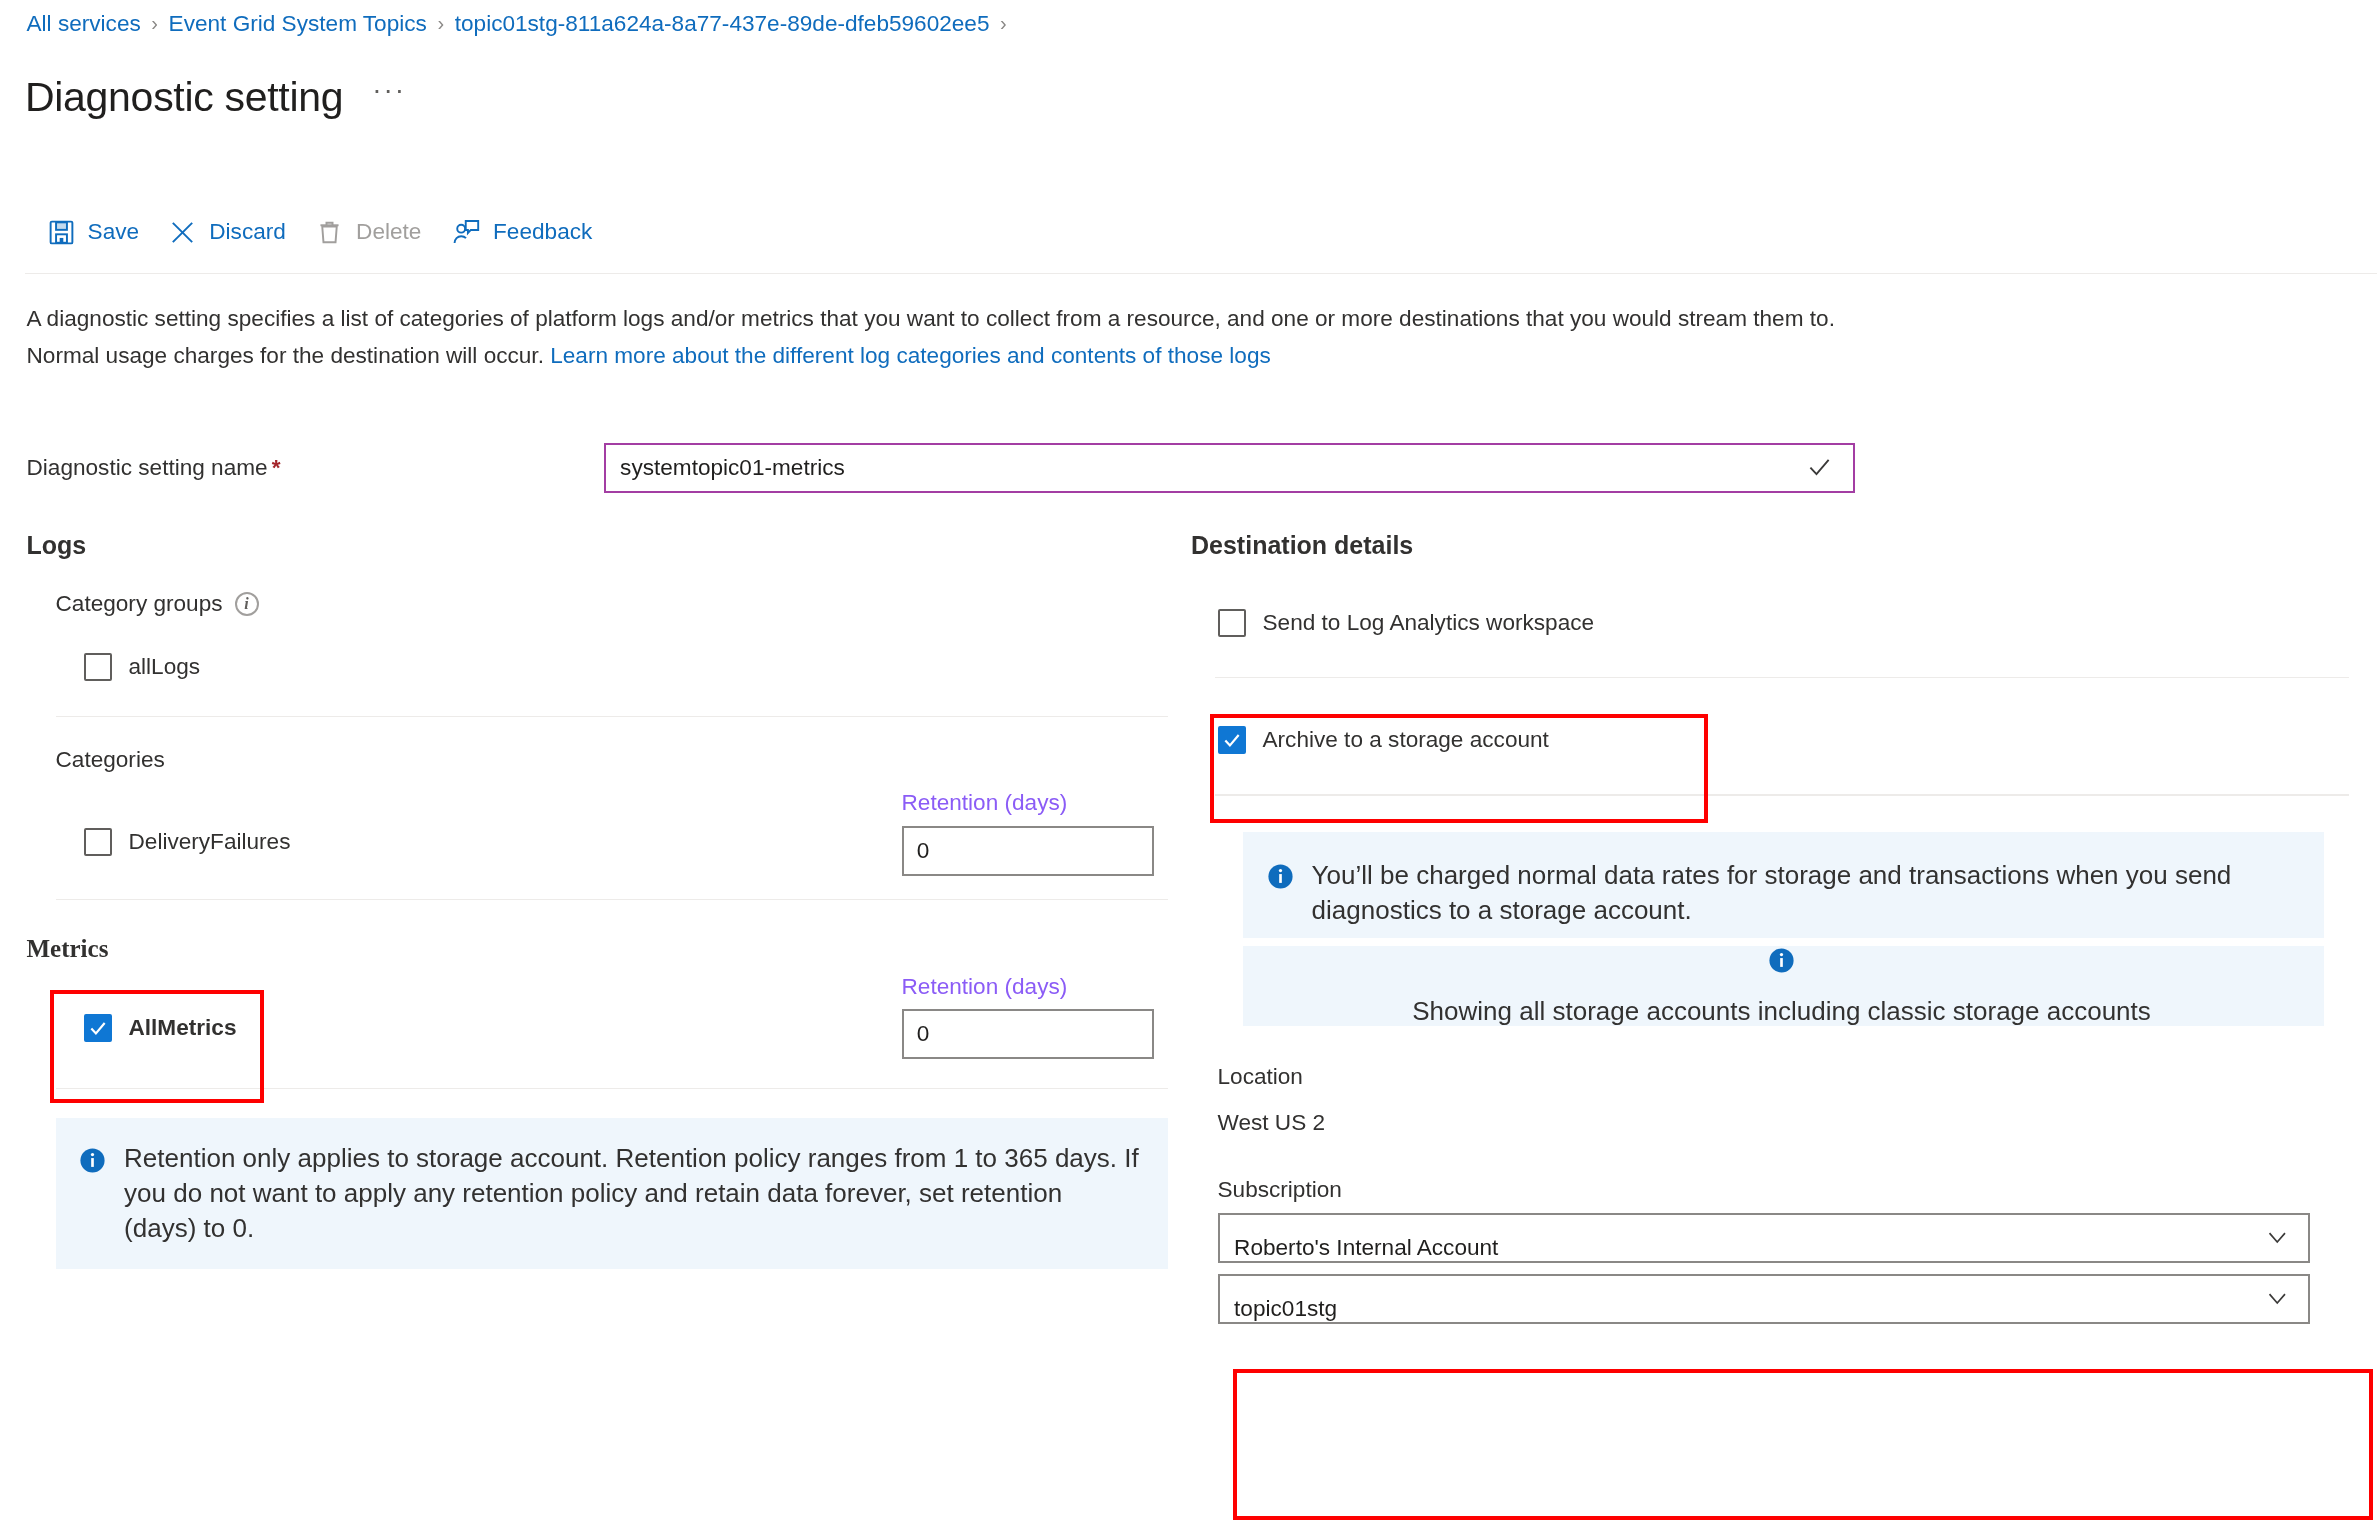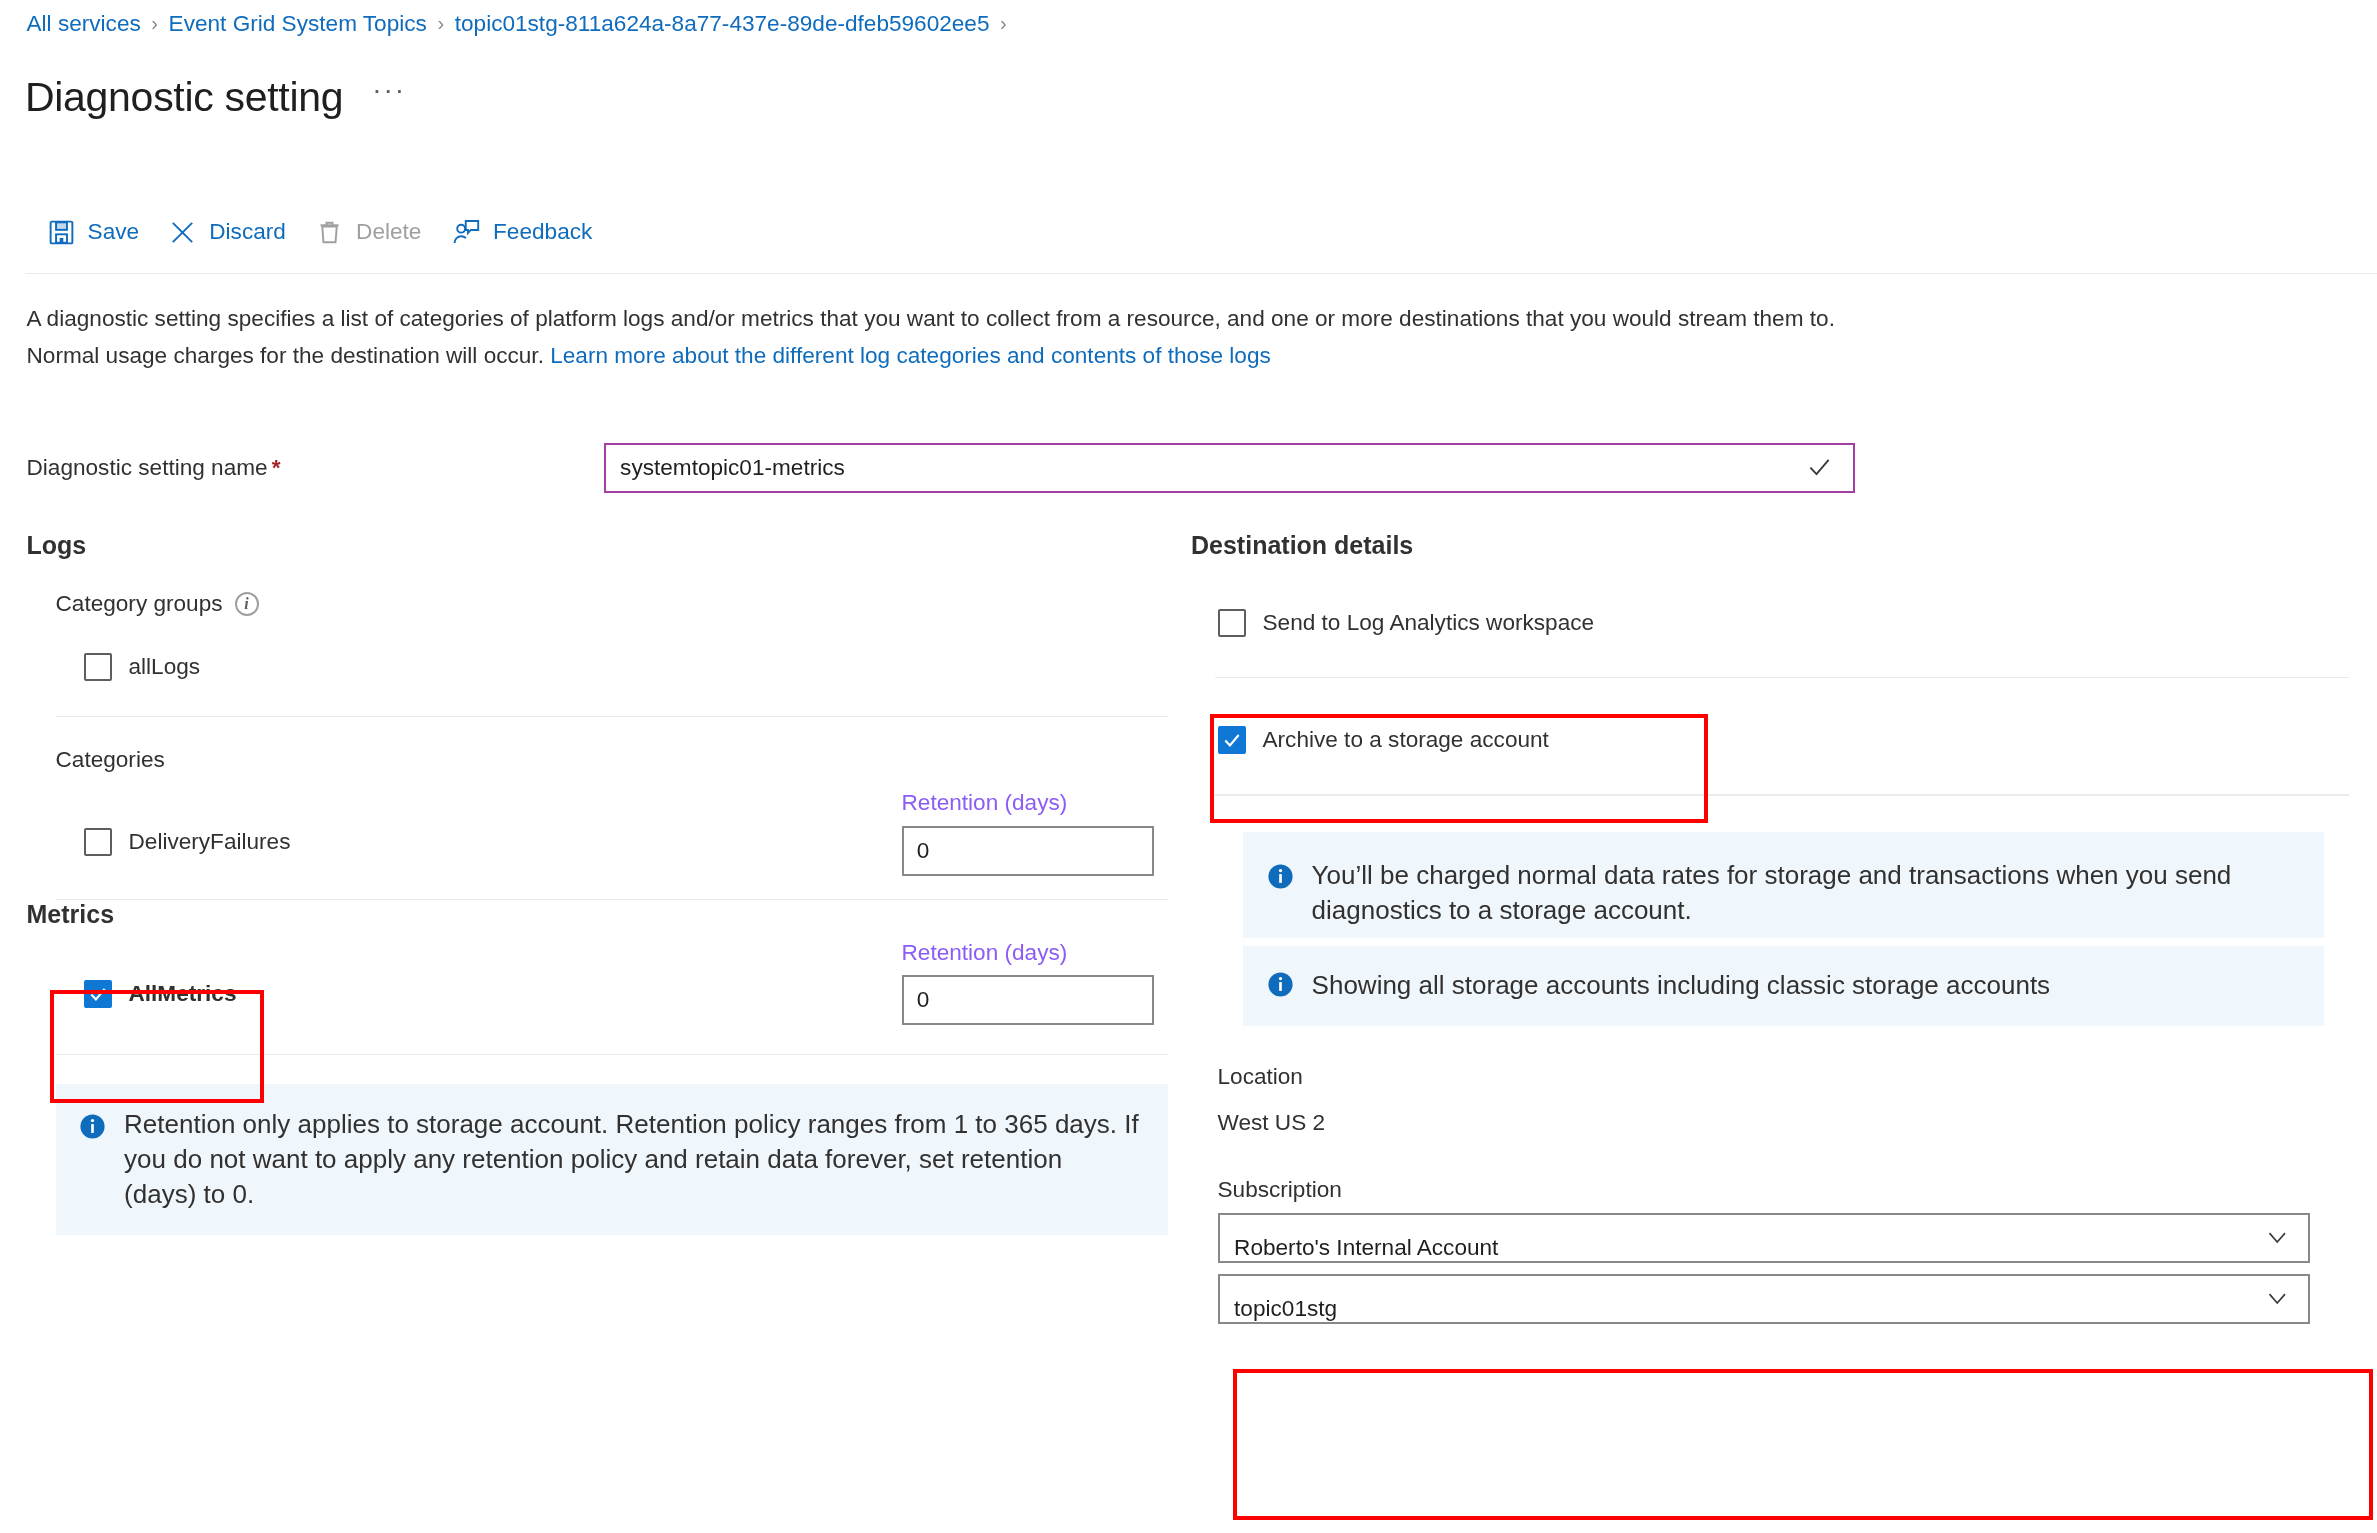--- a/index.html
+++ b/index.html
@@ -248,21 +248,21 @@
         <span class="cb-label">DeliveryFailures</span>
       </div>
       <div style="position:absolute;left:875px;top:0;">
         <div class="ret-label">Retention (days)</div>
         <input class="ret-input" style="margin-top: 9.3px;" type="text" value="0">
       </div>
     </div>
 
     <div class="rule" style="margin:2.7px 0 0 29px;width:1112px;"></div>
 
-    <div class="sec-head" style="">Metrics</div>
+    <div class="sec-head" style="margin-top:35px;font-family:Liberation Serif, serif;">Metrics</div>
 
     <div style="position:relative;height:113px;margin-top:10.6px;">
       <div class="cbrow" style="position:absolute;left:57px;top:40px;font-weight:bold;">
         <span class="cb checked">
           <svg width="20" height="20" viewBox="0 0 24 24" fill="none" stroke="#ffffff" stroke-width="2.6">
             <polyline points="4,12.5 9.5,18.5 20,6"></polyline>
           </svg>
         </span>
         <span class="cb-label">AllMetrics</span>
       </div>
@@ -312,21 +312,21 @@
       <span style="flex:0 0 29px;padding-top:4px;">
         <svg width="29" height="29" viewBox="0 0 24 24">
           <circle cx="12" cy="12" r="10" fill="#0f6cbd"></circle>
           <rect x="10.9" y="10" width="2.2" height="7.3" fill="#ffffff"></rect>
           <circle cx="12" cy="7.1" r="1.35" fill="#ffffff"></circle>
         </svg>
       </span>
       <span class="banner-txt">You’ll be charged normal data rates for storage and transactions when you send diagnostics to a storage account.</span>
     </div>
 
-    <div class="banner" style="margin:8px 0 0 52px;width:1081px;height:80px;align-items:center;padding-top:0;padding-bottom:0;">
+    <div class="banner" style="margin:8px 0 0 52px;width:1081px;height:80px;align-items:center;padding-top:0;padding-bottom:0;flex-direction:column;">
       <span style="flex:0 0 29px;">
         <svg width="29" height="29" viewBox="0 0 24 24">
           <circle cx="12" cy="12" r="10" fill="#0f6cbd"></circle>
           <rect x="10.9" y="10" width="2.2" height="7.3" fill="#ffffff"></rect>
           <circle cx="12" cy="7.1" r="1.35" fill="#ffffff"></circle>
         </svg>
       </span>
       <span class="banner-txt">Showing all storage accounts including classic storage accounts</span>
     </div>
 

